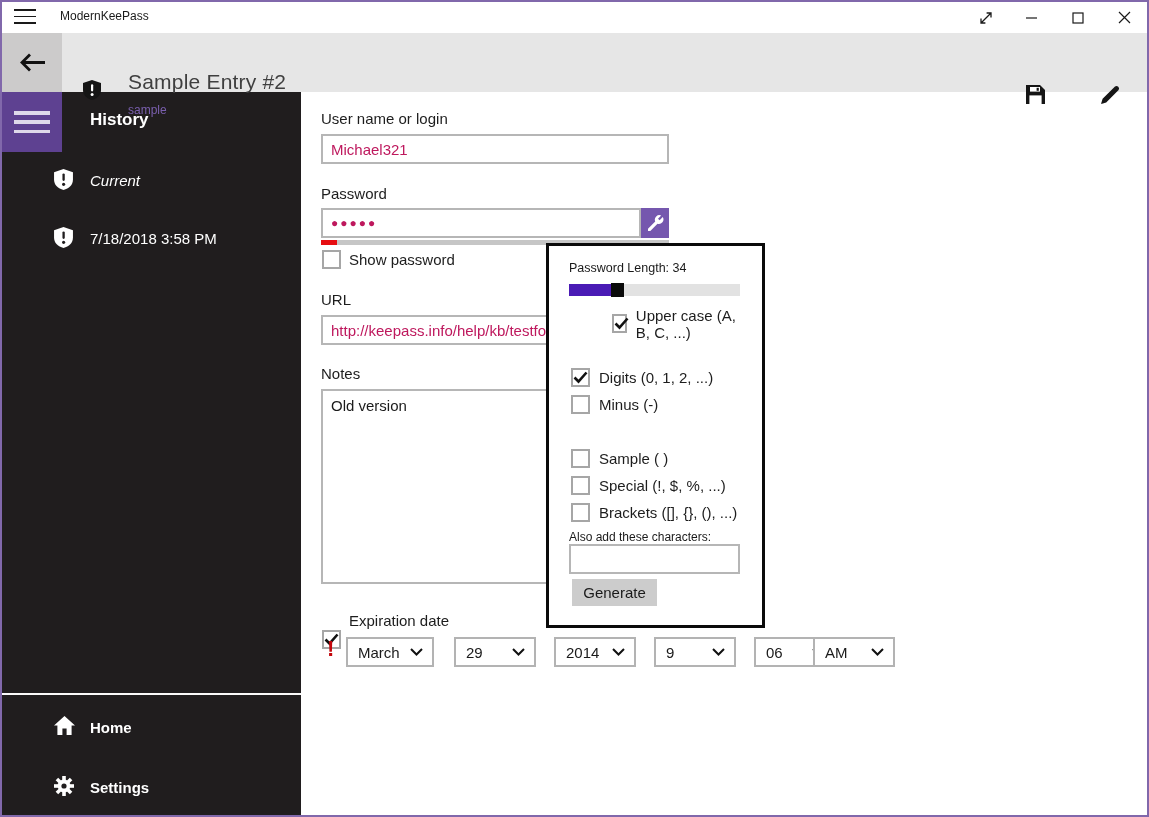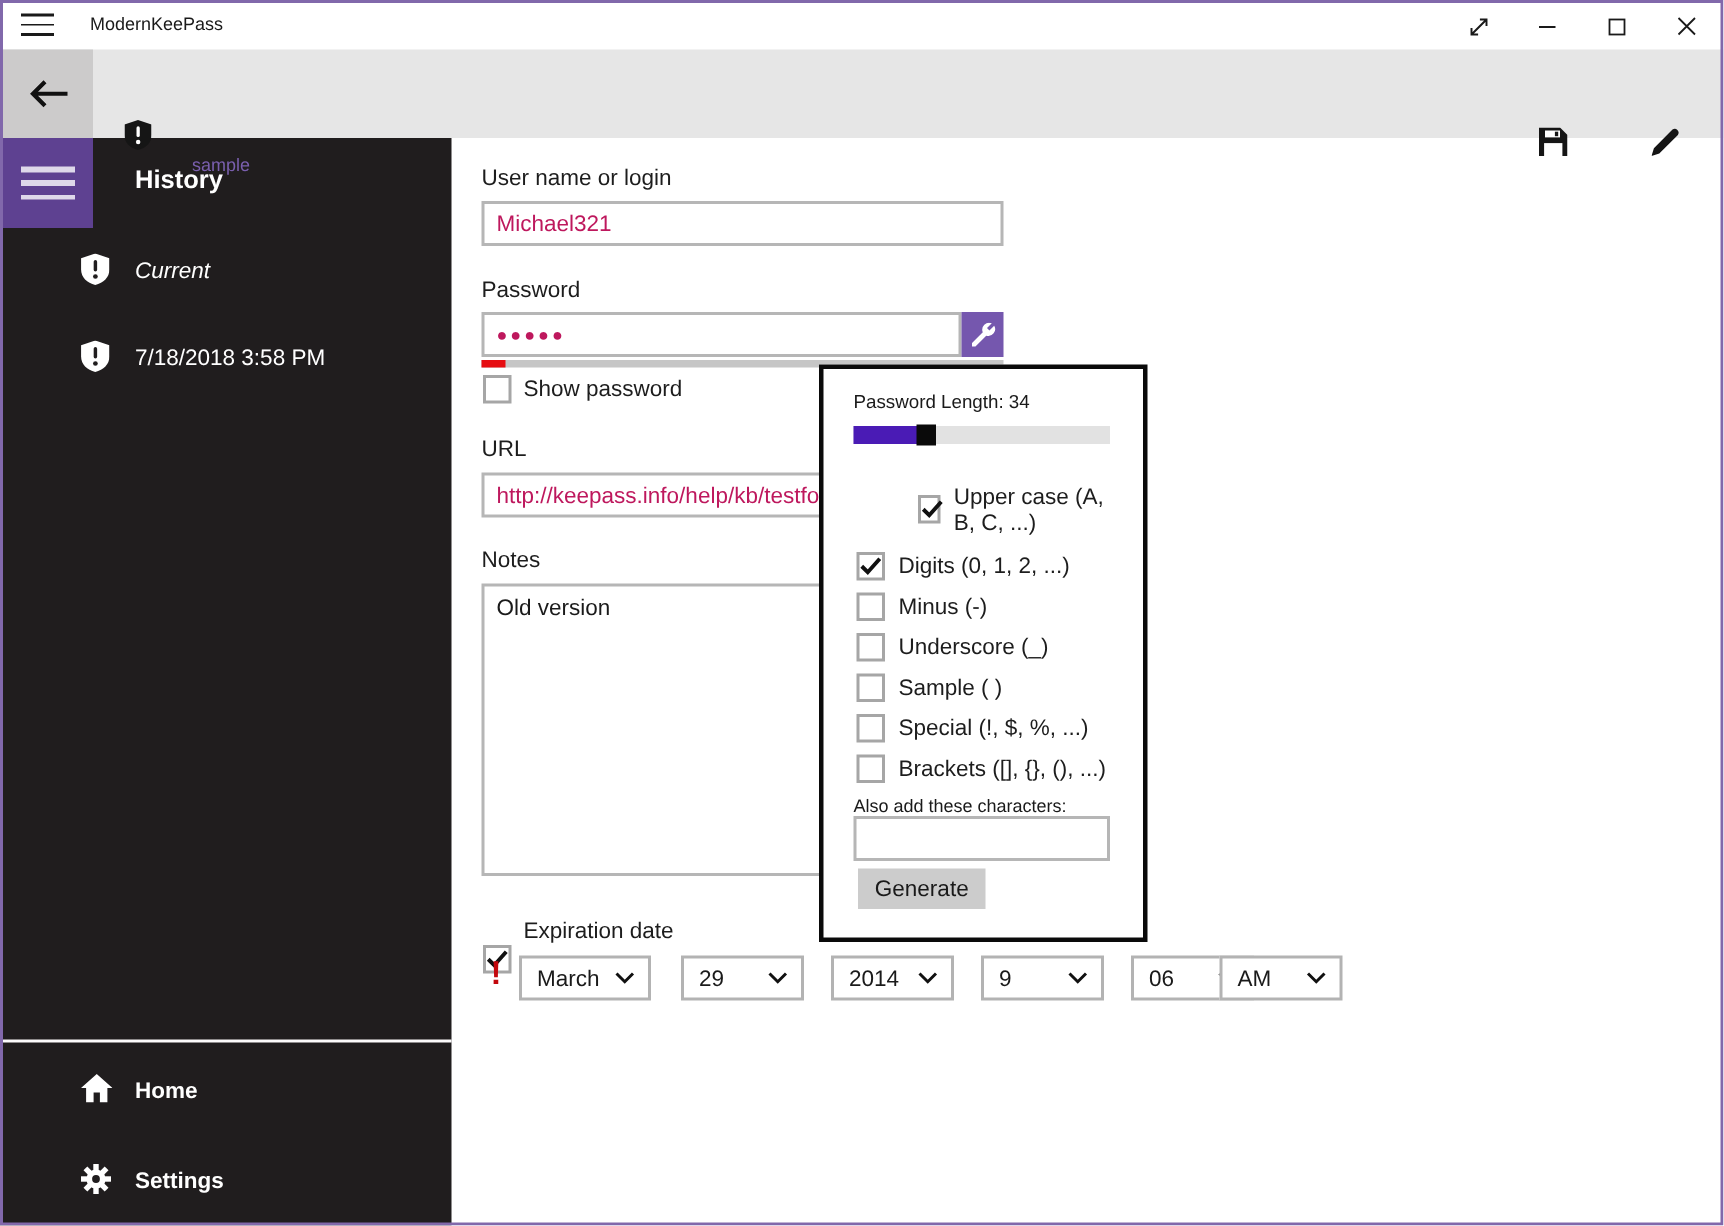--- a/index.html
+++ b/index.html
@@ -108,20 +108,21 @@
       <path d="M26 10.5 H3 M11 2.5 L3 10.5 L11 18.5" stroke="#111" stroke-width="2.8" fill="none"></path>
     </svg>
   </div>
   <div class="abs hdr-shield">
     <svg width="18" height="20" viewBox="0 0 18 20">
       <path d="M9 0 L18 3 V10 C18 15.3 14.2 18.6 9 20 C3.8 18.6 0 15.3 0 10 V3 Z" fill="#151515"></path>
       <rect x="8" y="4.2" width="2.2" height="7.2" rx="1.1" fill="#fff"></rect>
       <circle cx="9.1" cy="14.6" r="1.5" fill="#fff"></circle>
     </svg>
   </div>
+  <div class="abs hdr-title">Sample Entry #2</div>
   <div class="abs hdr-sub">sample</div>
   <div class="abs hdr-save">
     <svg width="19" height="19" viewBox="0 0 19 19">
       <path d="M0 0 H14 L19 5 V19 H0 Z" fill="#151515"></path>
       <rect x="4" y="2" width="10" height="4.6" fill="#fff"></rect>
       <rect x="10.6" y="2.8" width="2.2" height="3" fill="#151515"></rect>
       <rect x="3.4" y="10.4" width="12.2" height="8.6" fill="#fff"></rect>
     </svg>
   </div>
   <div class="abs hdr-edit">
@@ -262,21 +263,21 @@
     </svg>
 </div>
 
 <div class="abs popup">
   <div class="abs pp-length">Password Length: 34</div>
   <div class="abs pp-slider">
     <div class="pp-slider-fill" style="width: 25%;"></div>
     <div class="pp-slider-thumb" style="left: calc(25% - 1px);"></div>
   </div>
 
-  <div class="pp-row" style="top:80px;padding-left:41px;">
+  <div class="pp-row" style="top:64px;padding-left:41px;">
     <div class="cb checked">
       <svg width="15" height="13" viewBox="0 0 15 13">
           <path d="M1.5 6.5 L5.5 10.5 L13.5 1.5" stroke="#111" stroke-width="2.6" fill="none"></path>
         </svg>
     </div>
     <span class="cb-label">Upper case (A, B, C, ...)</span>
   </div>
   <div class="pp-row" style="top:118px;">
     <div class="cb checked">
       <svg width="15" height="13" viewBox="0 0 15 13">
@@ -284,26 +285,20 @@
         </svg>
     </div>
     <span class="cb-label">Digits (0, 1, 2, ...)</span>
   </div>
   <div class="pp-row" style="top:145px;">
     <div class="cb">
       
     </div>
     <span class="cb-label">Minus (-)</span>
   </div>
-  <div class="pp-row" style="top:172px;">
-    <div class="cb">
-      
-    </div>
-    <span class="cb-label">Underscore (_)</span>
-  </div>
   <div class="pp-row" style="top:199px;">
     <div class="cb">
       
     </div>
     <span class="cb-label">Sample ( )</span>
   </div>
   <div class="pp-row" style="top:226px;">
     <div class="cb">
       
     </div>

